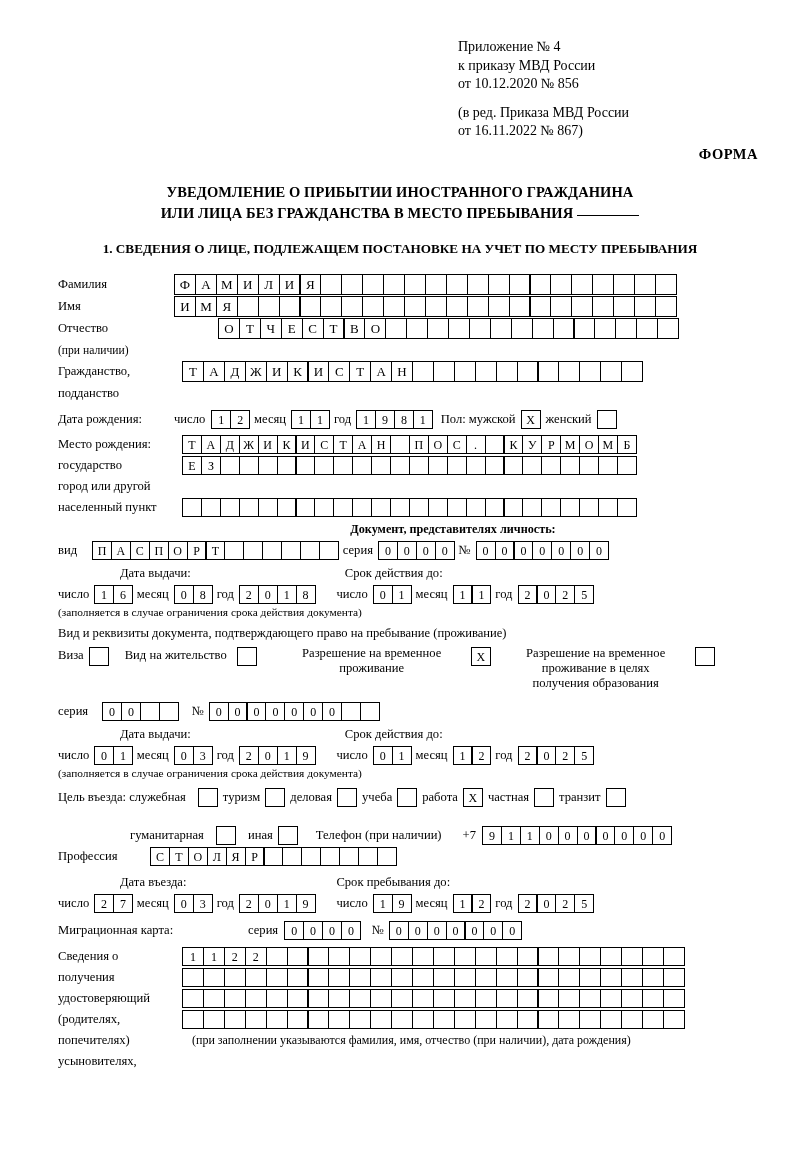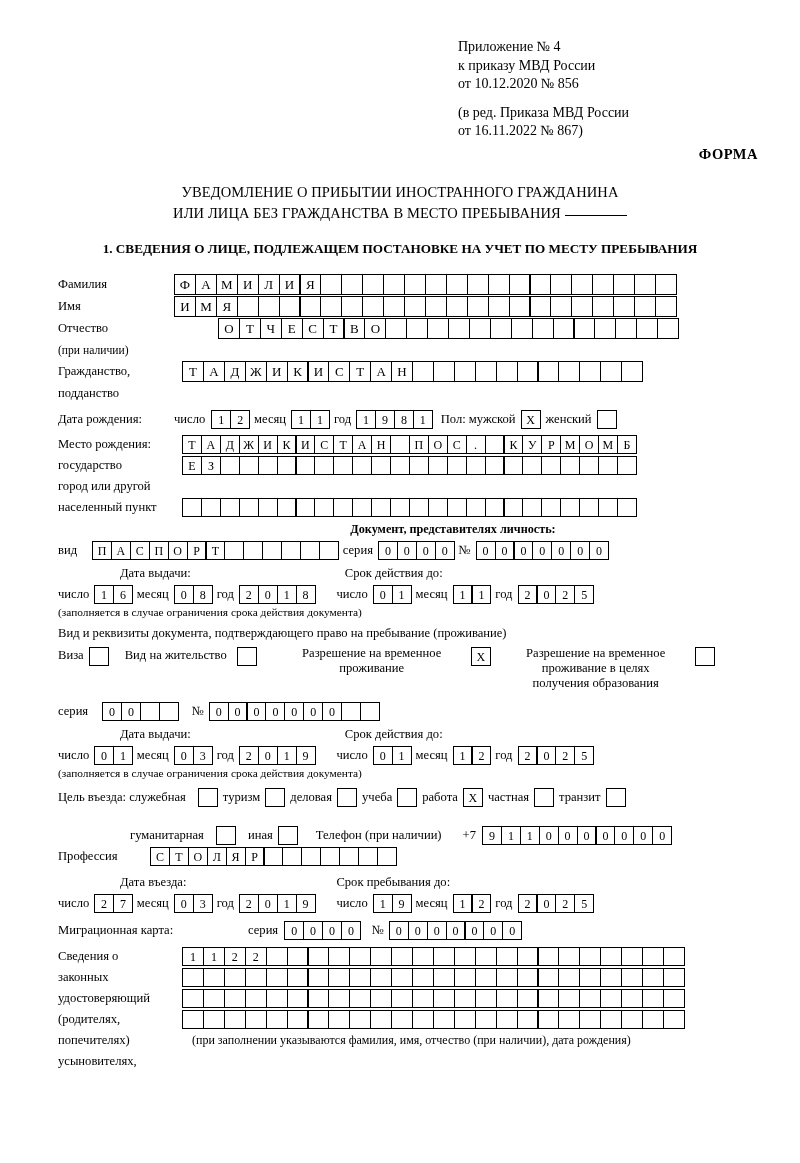--- a/index.html
+++ b/index.html
@@ -44,21 +44,21 @@
     letter-spacing: 0.5px;
   }
 
   .title {
     position: absolute;
     top: 182px;
     left: 0;
     width: 800px;
     text-align: center;
     font-size: 14.5px;
-    font-weight: normal;
+    font-weight: bold;
     line-height: 1.45;
     letter-spacing: 0.1px;
   }
   .title .underline-tail {
     display: inline-block;
     width: 62px;
     border-bottom: 1.3px solid #000;
     vertical-align: 2px;
     margin-left: 4px;
   }
@@ -742,21 +742,21 @@
             <div class="cell sm"></div>
             <div class="cell sm"></div>
             <div class="cell sm"></div>
             <div class="cell sm"></div>
             <div class="cell sm"></div>
             <div class="cell sm"></div>
             <div class="cell sm"></div>
           </div>
       </div>
       <div class="row">
-        <div class="lab-col lbl">законных</div>
+        <div class="lab-col lbl">получения</div>
         <div class="spacer" style="width:8px"></div>
         <div class="boxes" id="lr2">
             <div class="cell sm"></div>
             <div class="cell sm"></div>
             <div class="cell sm"></div>
             <div class="cell sm"></div>
             <div class="cell sm"></div>
             <div class="cell sm"></div>
             <div class="cell sm"></div>
             <div class="cell sm"></div>

